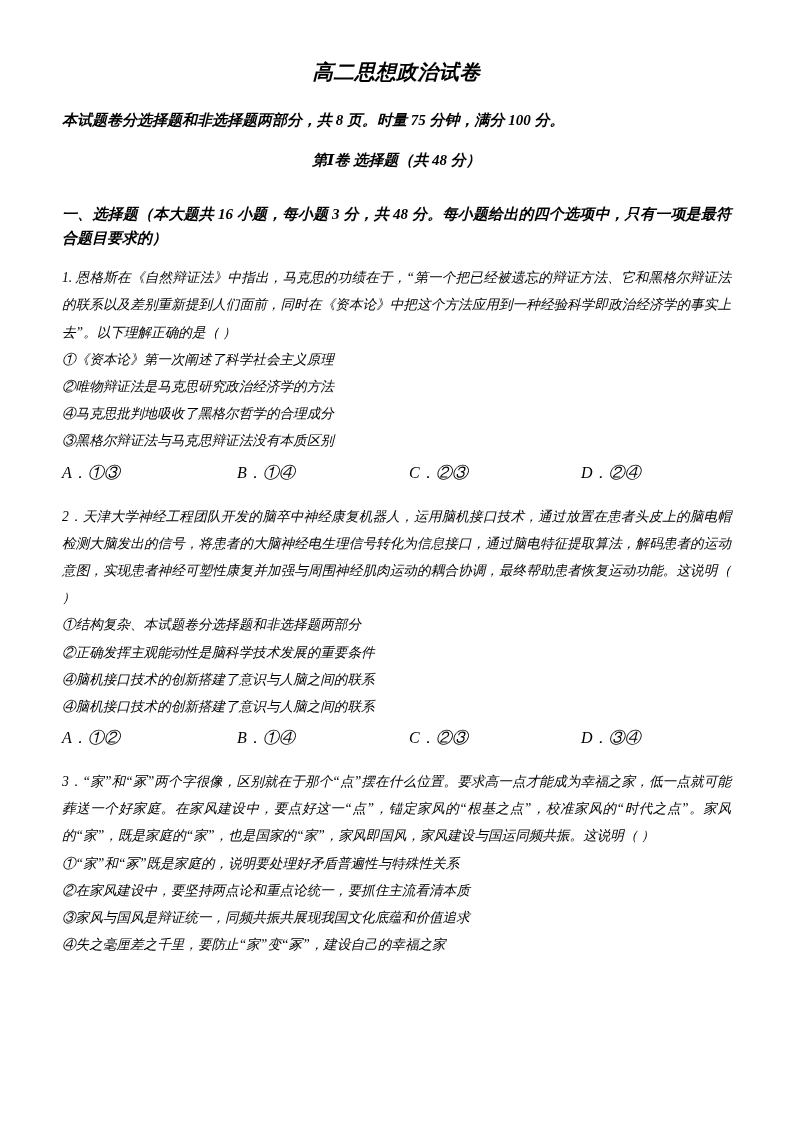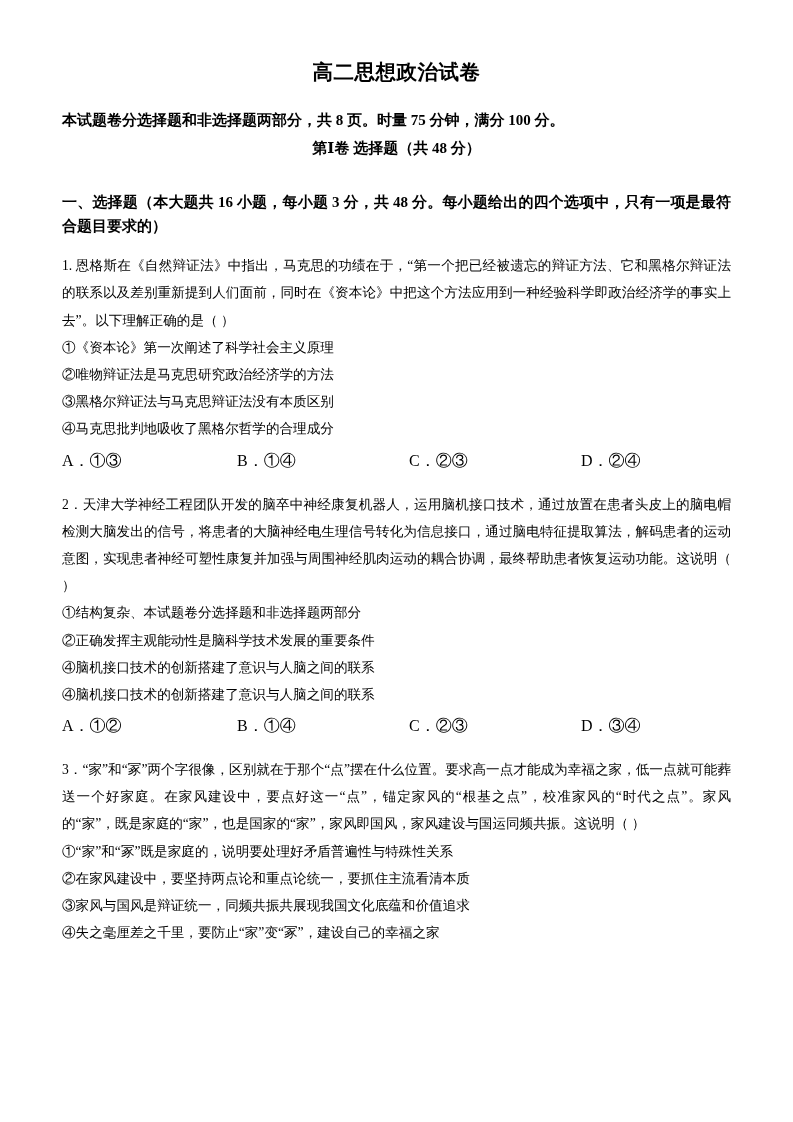--- a/index.html
+++ b/index.html
@@ -13,41 +13,42 @@
     font-family: "Liberation Serif", "DejaVu Serif", serif;
     color: #000000;
     -webkit-font-smoothing: antialiased;
   }
   .page {
     width: 793px;
     height: 1122px;
     box-sizing: border-box;
     padding: 44px 62px 30px 62px;
     position: relative;
+    font-style: italic;
   }
   .doc-title {
     text-align: center;
     font-size: 20.5px;
     font-weight: bold;
     letter-spacing: 0.5px;
     margin: 14px 0 0 0;
     line-height: 1.4;
   }
   .subtitle {
     text-align: left;
     font-size: 15px;
     font-weight: bold;
     margin-top: 22px;
     line-height: 1.5;
   }
   .section-head {
     text-align: center;
     font-size: 15px;
     font-weight: bold;
-    margin-top: 6px;
+    margin-top: 18px;
     line-height: 1.5;
   }
   .part-head {
     font-size: 15px;
     font-weight: bold;
     margin-top: 30px;
     line-height: 1.62;
     text-align: justify;
     text-justify: inter-ideograph;
   }
@@ -90,22 +91,22 @@
   <div class="subtitle">本试题卷分选择题和非选择题两部分，共 8 页。时量 75 分钟，满分 100 分。</div>
 
   <div class="section-head">第Ⅰ卷  选择题（共 48 分）</div>
 
   <div class="part-head">一、选择题（本大题共 16 小题，每小题 3 分，共 48 分。每小题给出的四个选项中，只有一项是最符合题目要求的）</div>
 
   <div class="q-block">
     <div class="q-stem">1. 恩格斯在《自然辩证法》中指出，马克思的功绩在于，“第一个把已经被遗忘的辩证方法、它和黑格尔辩证法的联系以及差别重新提到人们面前，同时在《资本论》中把这个方法应用到一种经验科学即政治经济学的事实上去”。以下理解正确的是（    ）</div>
     <div class="q-opt">①《资本论》第一次阐述了科学社会主义原理</div>
     <div class="q-opt">②唯物辩证法是马克思研究政治经济学的方法</div>
+    <div class="q-opt">④马克思批判地吸收了黑格尔哲学的合理成分</div>
     <div class="q-opt">③黑格尔辩证法与马克思辩证法没有本质区别</div>
-    <div class="q-opt">④马克思批判地吸收了黑格尔哲学的合理成分</div>
     <div class="choices">
       <span class="choice-a">A．①③</span>
       <span class="choice-b">B．①④</span>
       <span class="choice-c">C．②③</span>
       <span class="choice-d">D．②④</span>
     </div>
   </div>
 
   <div class="q-block">
     <div class="q-stem">2．天津大学神经工程团队开发的脑卒中神经康复机器人，运用脑机接口技术，通过放置在患者头皮上的脑电帽检测大脑发出的信号，将患者的大脑神经电生理信号转化为信息接口，通过脑电特征提取算法，解码患者的运动意图，实现患者神经可塑性康复并加强与周围神经肌肉运动的耦合协调，最终帮助患者恢复运动功能。这说明（    ）</div>

